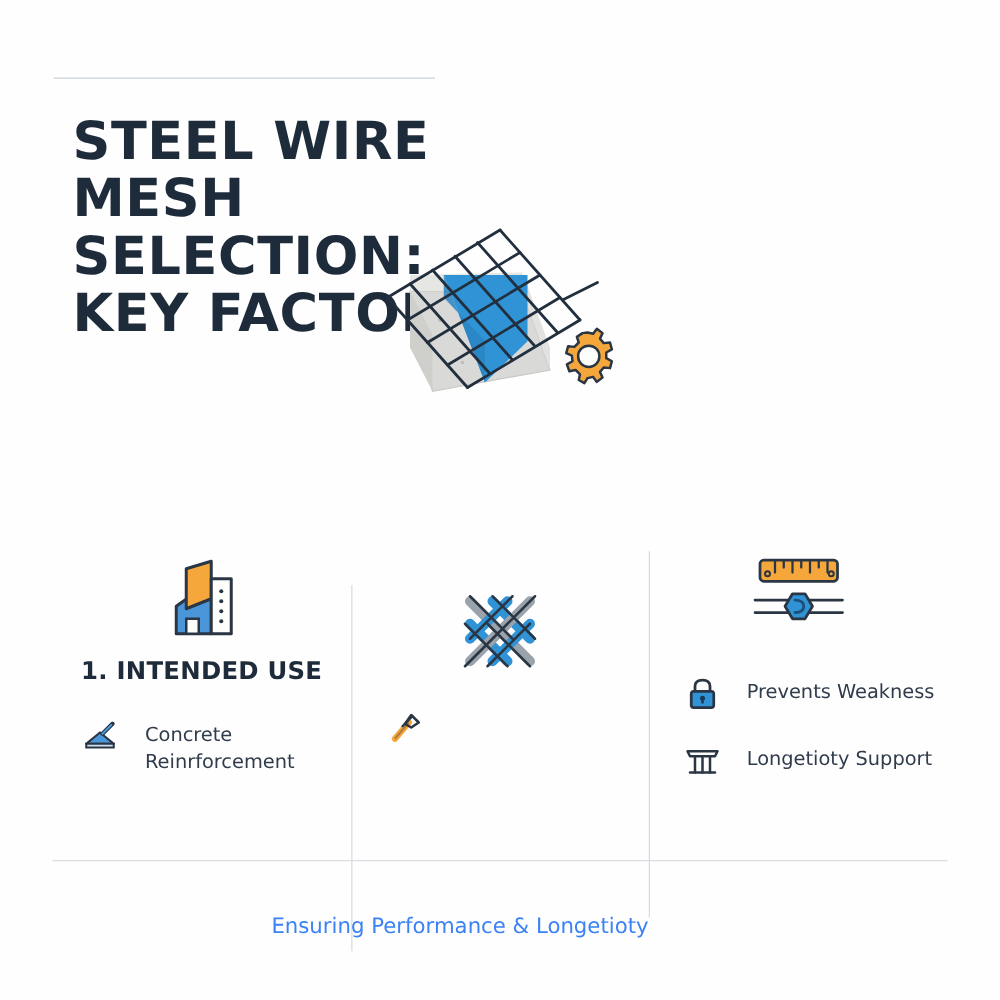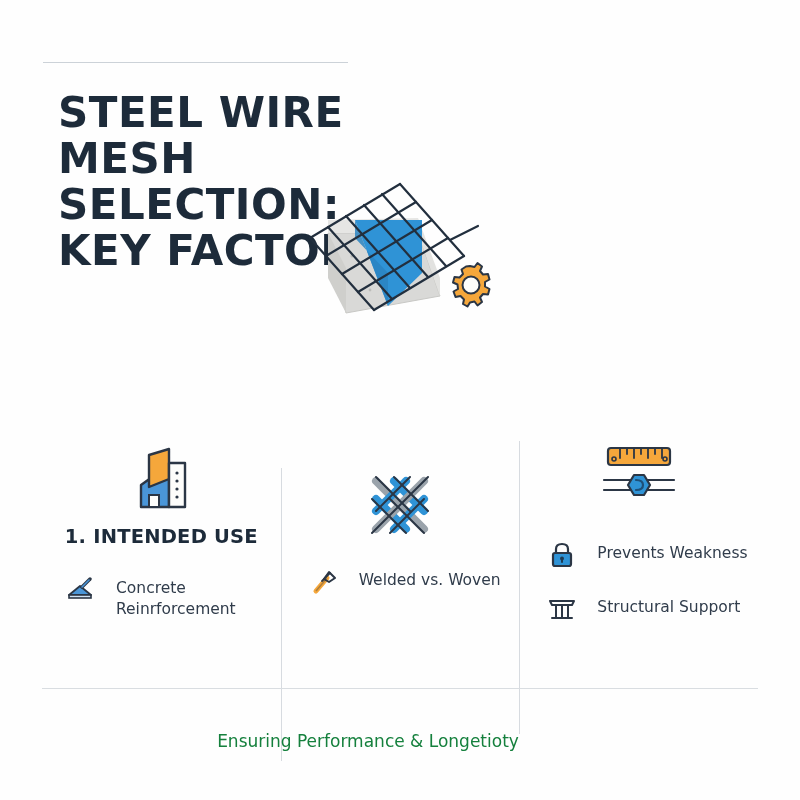--- a/index.html
+++ b/index.html
@@ -145,21 +145,21 @@
     background: #d9dde1;
   }
   .footer-text {
     position: absolute;
     left: 0;
     top: 731px;
     width: 736px;
     text-align: center;
     font-family: "DejaVu Sans", sans-serif;
     font-size: 17px;
-    color: #15803d;
+    color: #3b82f6;
   }
 </style>
 </head>
 <body>
 
 <div class="page">
 
   <div class="top-rule"></div>
 
   <div class="title">STEEL WIRE MESH SELECTION: KEY FACTORS</div>
@@ -264,21 +264,20 @@
       <div class="bullets">
         <div class="bullet">
           <span class="bullet-icon">
             <svg width="28" height="26" viewBox="0 0 28 26" xmlns="http://www.w3.org/2000/svg">
               <path d="M6 22 L17 9" stroke="#f5a73b" stroke-width="5" stroke-linecap="round"></path>
               <path d="M6 22 L17 9" stroke="#2b3645" stroke-width="1.6" fill="none" opacity="0.35"></path>
               <path d="M14 10 L19 3 L25 9 L19 13 Z" fill="none" stroke="#2b3645" stroke-width="2" stroke-linejoin="round"></path>
               <path d="M12 12 L20 4" stroke="#2b3645" stroke-width="1.8" stroke-linecap="round"></path>
             </svg>
           </span>
-          <span class="bullet-text">Welded vs. Woven</span>
         </div>
       </div>
     </div>
 
     <div class="col col-3">
       <div class="col-icon">
         <svg width="78" height="66" viewBox="0 0 78 66" xmlns="http://www.w3.org/2000/svg">
           <rect x="8" y="6" width="62" height="17" rx="3" fill="#f5a73b" stroke="#2b3645" stroke-width="2.2"></rect>
           <g stroke="#2b3645" stroke-width="1.8" stroke-linecap="round">
             <path d="M20 6 L20 16"></path>
@@ -313,21 +312,21 @@
             <svg width="28" height="26" viewBox="0 0 28 26" xmlns="http://www.w3.org/2000/svg">
               <path d="M2 5 L26 5 L24 9 L4 9 Z" fill="none" stroke="#2b3645" stroke-width="2" stroke-linejoin="round"></path>
               <g stroke="#2b3645" stroke-width="2" stroke-linecap="round">
                 <path d="M8 9 L8 22"></path>
                 <path d="M14 9 L14 22"></path>
                 <path d="M20 9 L20 22"></path>
               </g>
               <path d="M4 22 L24 22" stroke="#2b3645" stroke-width="2" stroke-linecap="round"></path>
             </svg>
           </span>
-          <span class="bullet-text">Structural Support</span>
+          <span class="bullet-text">Longetioty Support</span>
         </div>
       </div>
     </div>
 
   </div>
 
   <div class="footer-rule"></div>
   <div class="footer-text">Ensuring Performance &amp; Longetioty</div>
 
 </div>

